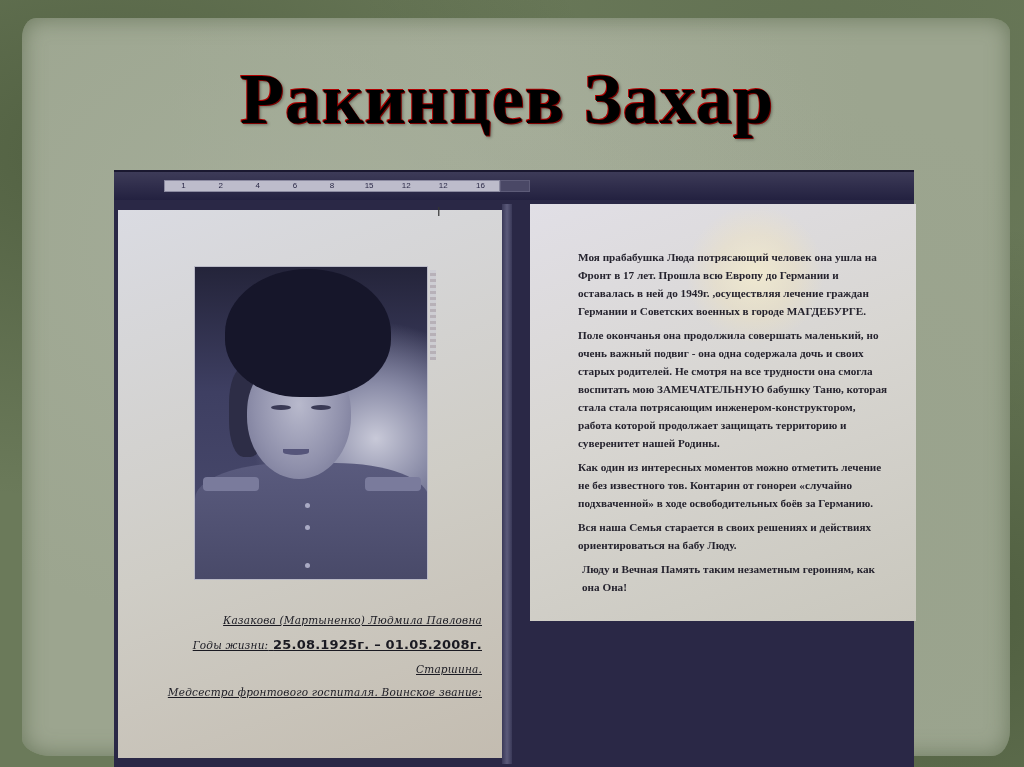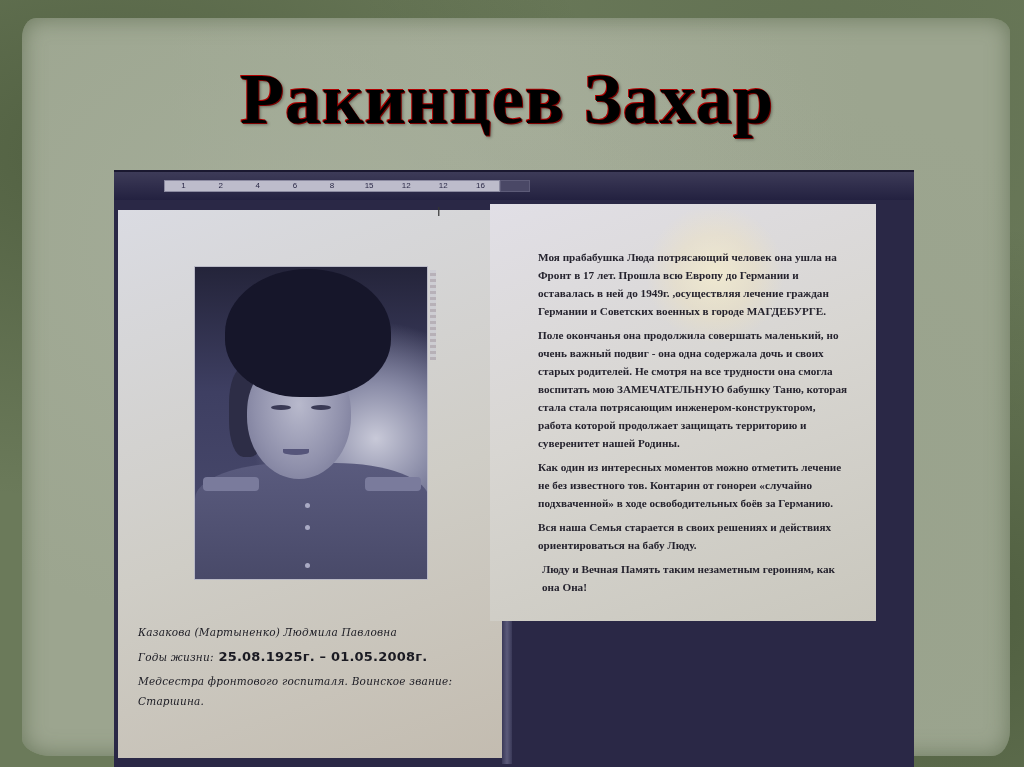--- a/index.html
+++ b/index.html
@@ -74,21 +74,21 @@
       font-size: 12px;
       color: #333;
     }
     .page-left {
       position: absolute;
       left: 4px; top: 38px; width: 384px; height: 548px;
       background: linear-gradient(160deg, #dadbe2 0%, #cfcdc6 55%, #c3bcb0 100%);
     }
     .page-right {
       position: absolute;
-      left: 376px; top: 32px; width: 386px; height: 417px;
+      left: 416px; top: 32px; width: 386px; height: 417px;
       background: linear-gradient(160deg, #e1dfe6 0%, #d8d6d2 45%, #c9c7bd 100%);
     }
     .photo {
       position: absolute;
       left: 76px; top: 56px; width: 234px; height: 314px;
       background: #3a3b5a;
       overflow: hidden;
       border: 1px solid #b9b9c6;
     }
     .photo-bg {
@@ -140,24 +140,25 @@
       background: #a9aac4; border-radius: 50%;
     }
     .photo-sidemarks {
       position: absolute;
       left: 312px; top: 60px; width: 6px; height: 90px;
       background: repeating-linear-gradient(#c9c9d3 0 3px, #a49aa6 3px 6px);
       opacity: 0.6;
     }
     .caption {
       position: absolute;
-      left: 20px; top: 416px; width: 344px;
-      text-align: left;
+      left: 20px; top: 404px; width: 344px;
+      text-align: right;
       color: #1a1a22;
       font-style: italic;
+      text-decoration: underline;
     }
     .caption-line { font-family: "DejaVu Serif", serif; font-size: 10.5px; margin-bottom: 11px; letter-spacing: 0.2px; }
     .caption-dates { font-family: "DejaVu Sans", sans-serif; font-size: 13px; font-style: normal; font-weight: bold; }
     .caption-dates .lbl { font-family: "DejaVu Serif", serif; font-style: italic; font-weight: normal; font-size: 10.5px; margin-top: 12px; }
     .story {
       position: absolute;
       left: 48px; top: 44px; width: 310px;
       font-family: "Liberation Serif", serif;
       font-weight: bold;
       font-size: 11.2px;
@@ -217,22 +218,22 @@
       <div class="photo-hat"></div>
     </div>
     <div class="photo-sidemarks"></div>
 
     <div class="caption">
       <div class="caption-line">Казакова (Мартыненко) Людмила Павловна</div>
       <div class="caption-line caption-dates">
         <span class="lbl">Годы жизни:</span>
         <span>25.08.1925г. – 01.05.2008г.</span>
       </div>
+      <div class="caption-line">Старшина.</div>
       <div class="caption-line" style="margin-bottom:8px;">Медсестра фронтового госпиталя. Воинское звание:</div>
-      <div class="caption-line">Старшина.</div>
     </div>
   </div>
 
   <div class="divider-shadow"></div>
 
   <div class="text-cursor">I</div>
 
   <div class="page-right">
     <div class="glare"></div>
     <div class="story">

